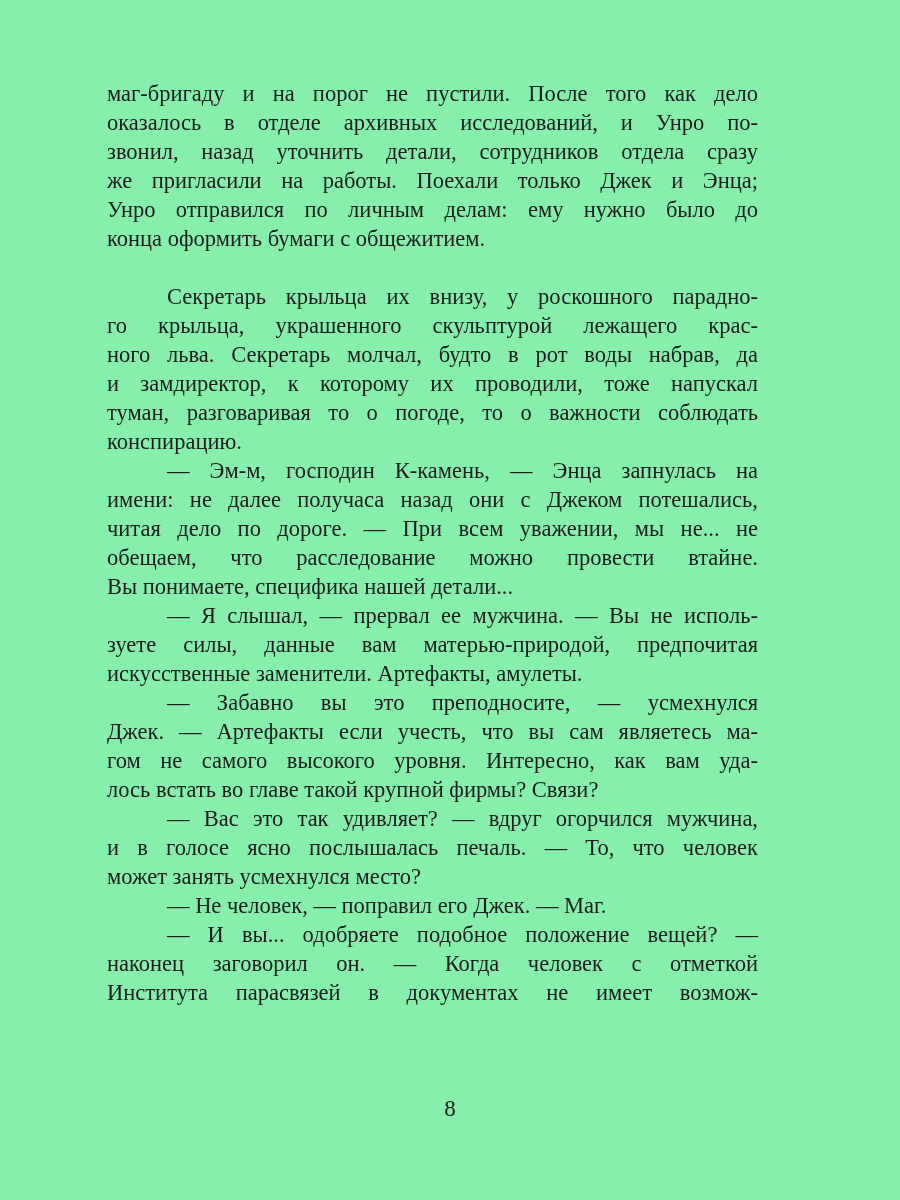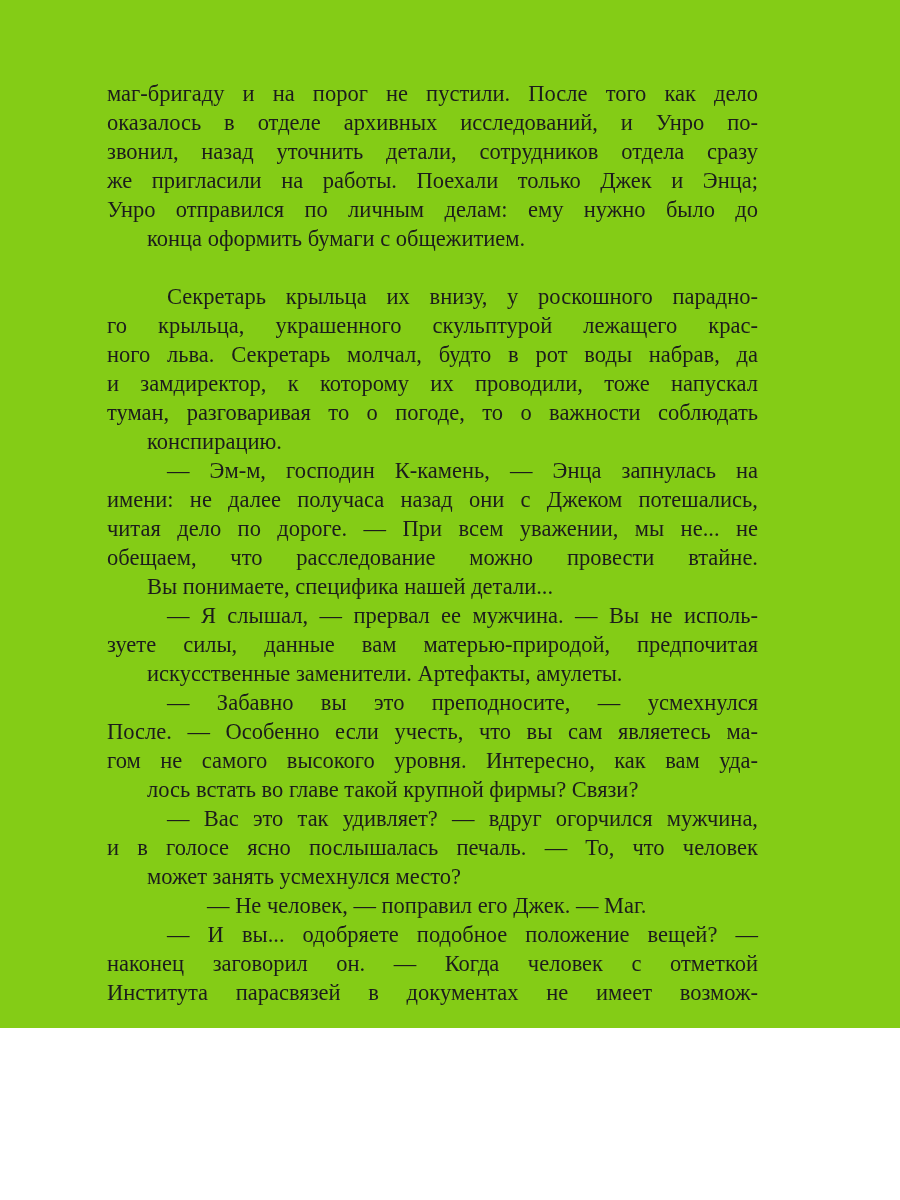--- a/index.html
+++ b/index.html
@@ -3,22 +3,22 @@
 <meta charset="utf-8">
 <style>
   html, body {
     margin: 0;
     padding: 0;
     background: #ffffff;
   }
   .book-page {
     position: relative;
     width: 900px;
-    height: 1028px;
-    background: #84cc16;
+    height: 1200px;
+    background: #86efac;
     font-family: "Liberation Serif", "DejaVu Serif", serif;
     color: #1c1c1c;
     overflow: hidden;
   }
   .textblock {
     position: absolute;
     left: 107px;
     top: 79px;
     width: 651px;
     font-size: 22.5px;
@@ -26,21 +26,20 @@
   }
   .para { margin: 0; }
   .para.space { margin-top: 29px; }
   .line {
     text-align: justify;
     text-align-last: justify;
   }
   .line.l {
     text-align: right;
     text-align-last: left;
-    margin-left: 40px;
   }
   .line.fi {
     text-indent: 60px;
   }
   .folio {
     position: absolute;
     top: 1094px;
     left: 0;
     width: 900px;
     text-align: center;
@@ -82,21 +81,21 @@
     </div>
 
     <div class="para">
       <div class="line fi">— Я слышал, — прервал ее мужчина. — Вы не исполь-</div>
       <div class="line">зуете силы, данные вам матерью-природой, предпочитая</div>
       <div class="line l">искусственные заменители. Артефакты, амулеты.</div>
     </div>
 
     <div class="para">
       <div class="line fi">— Забавно вы это преподносите, — усмехнулся</div>
-      <div class="line">После. — Особенно если учесть, что вы сам являетесь ма-</div>
+      <div class="line">Джек. — Артефакты если учесть, что вы сам являетесь ма-</div>
       <div class="line">гом не самого высокого уровня. Интересно, как вам уда-</div>
       <div class="line l">лось встать во главе такой крупной фирмы? Связи?</div>
     </div>
 
     <div class="para">
       <div class="line fi">— Вас это так удивляет? — вдруг огорчился мужчина,</div>
       <div class="line">и в голосе ясно послышалась печаль. — То, что человек</div>
       <div class="line l">может занять усмехнулся место?</div>
     </div>
 

